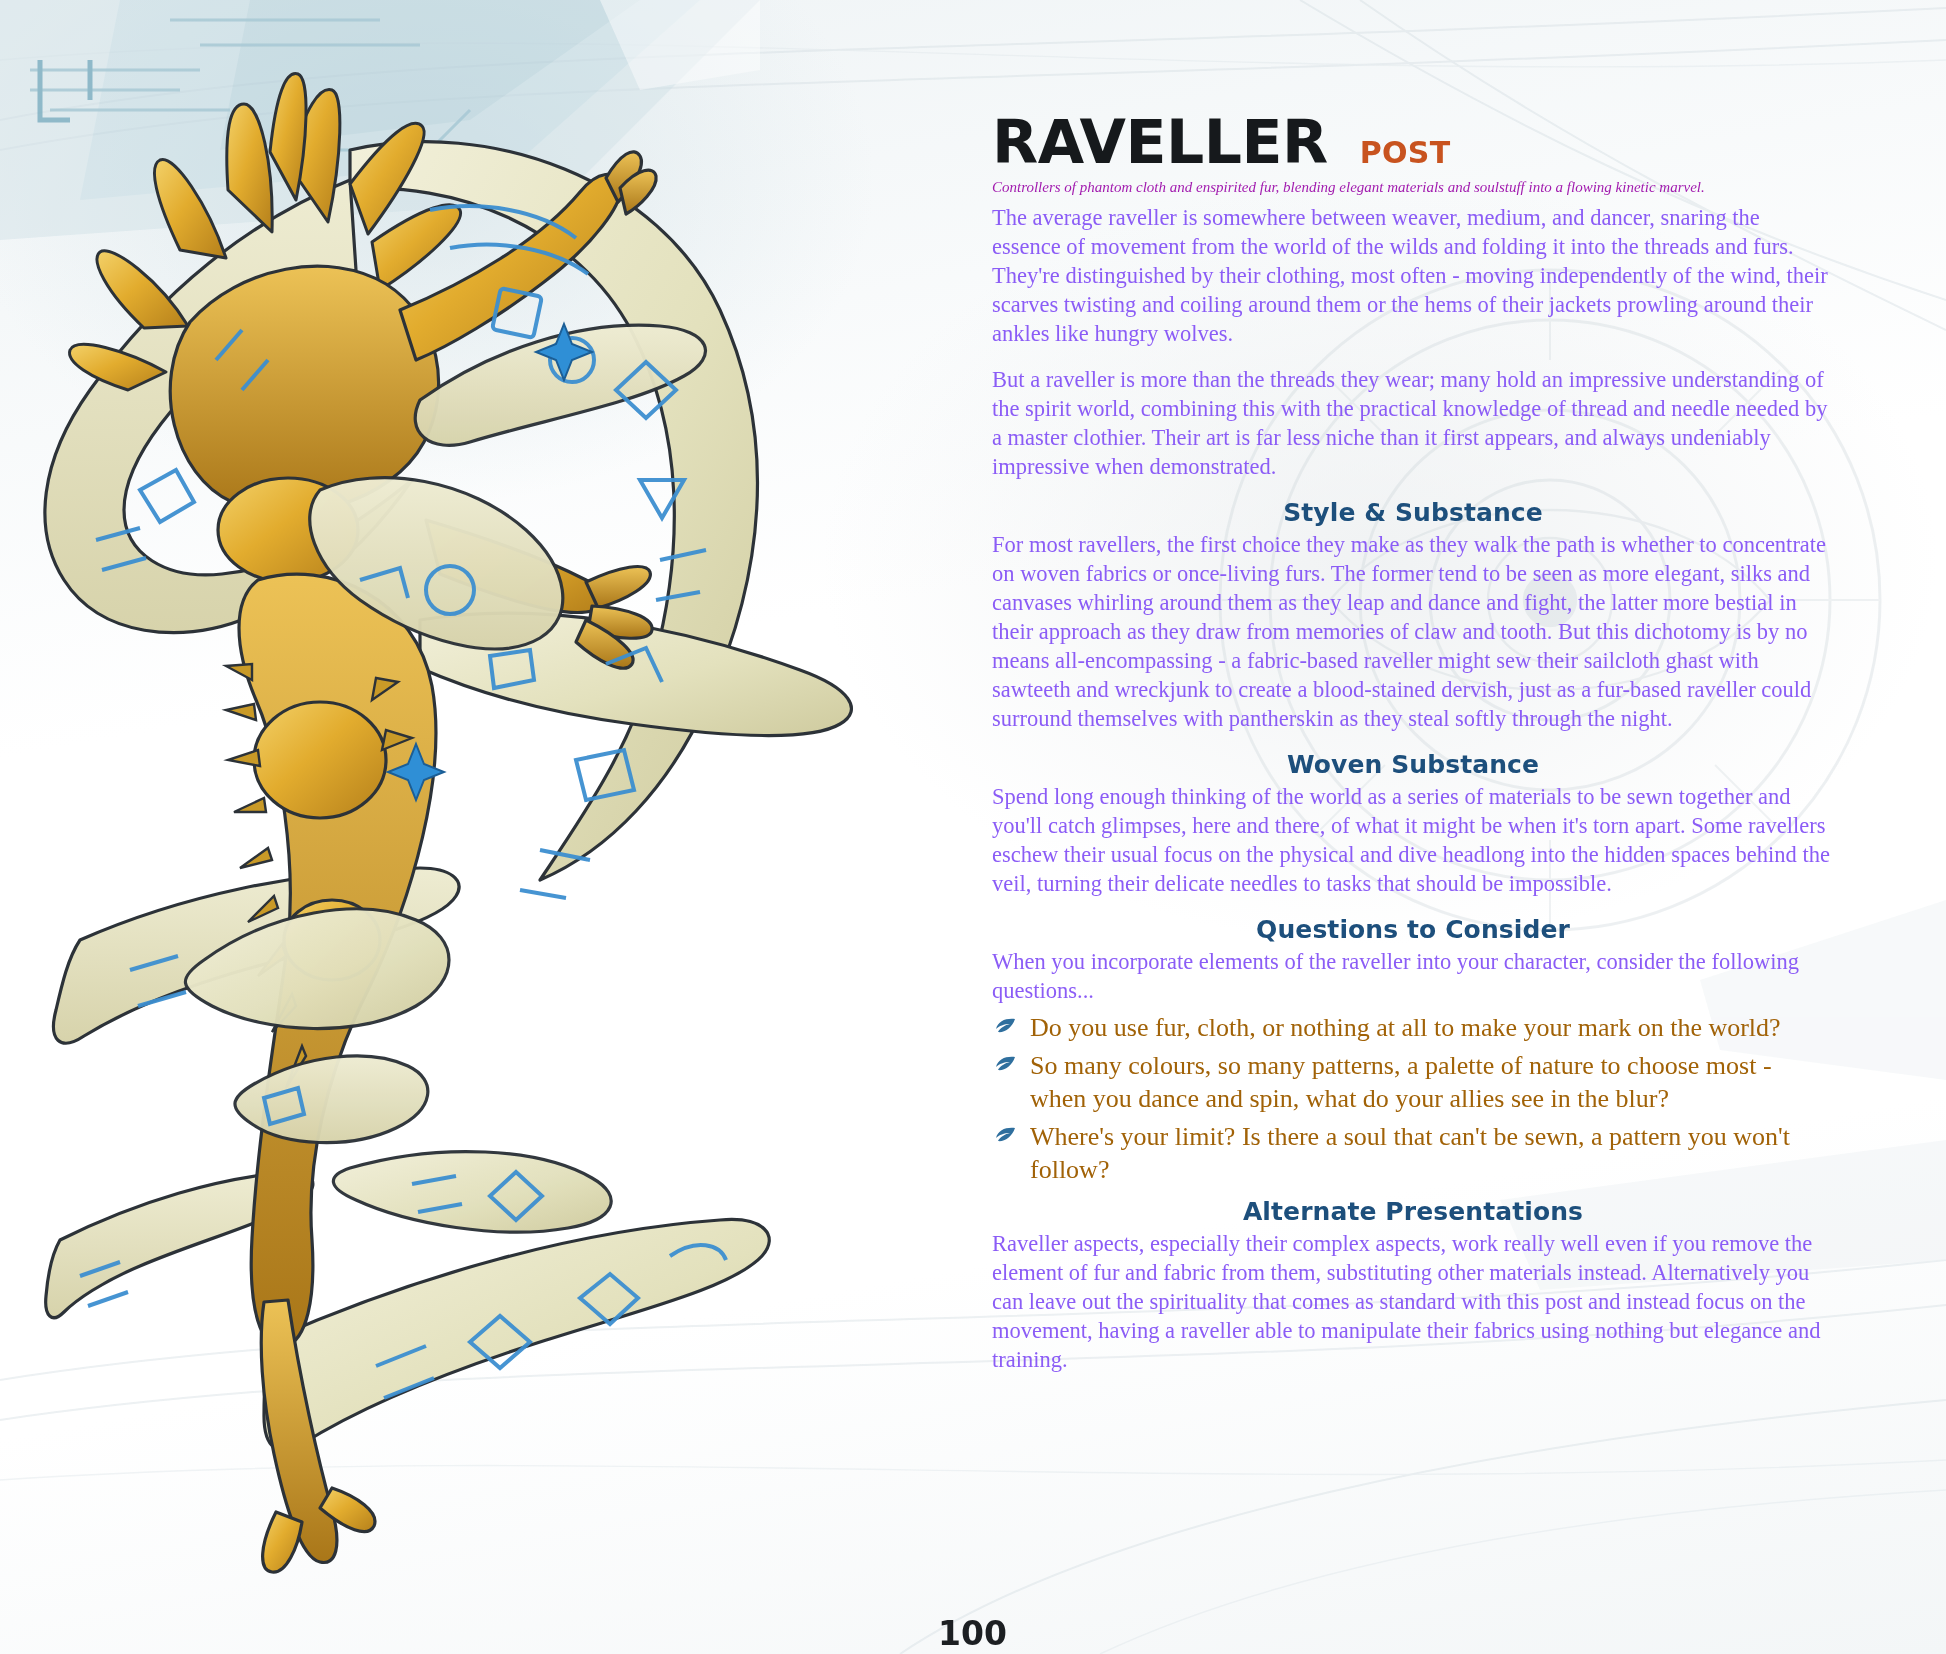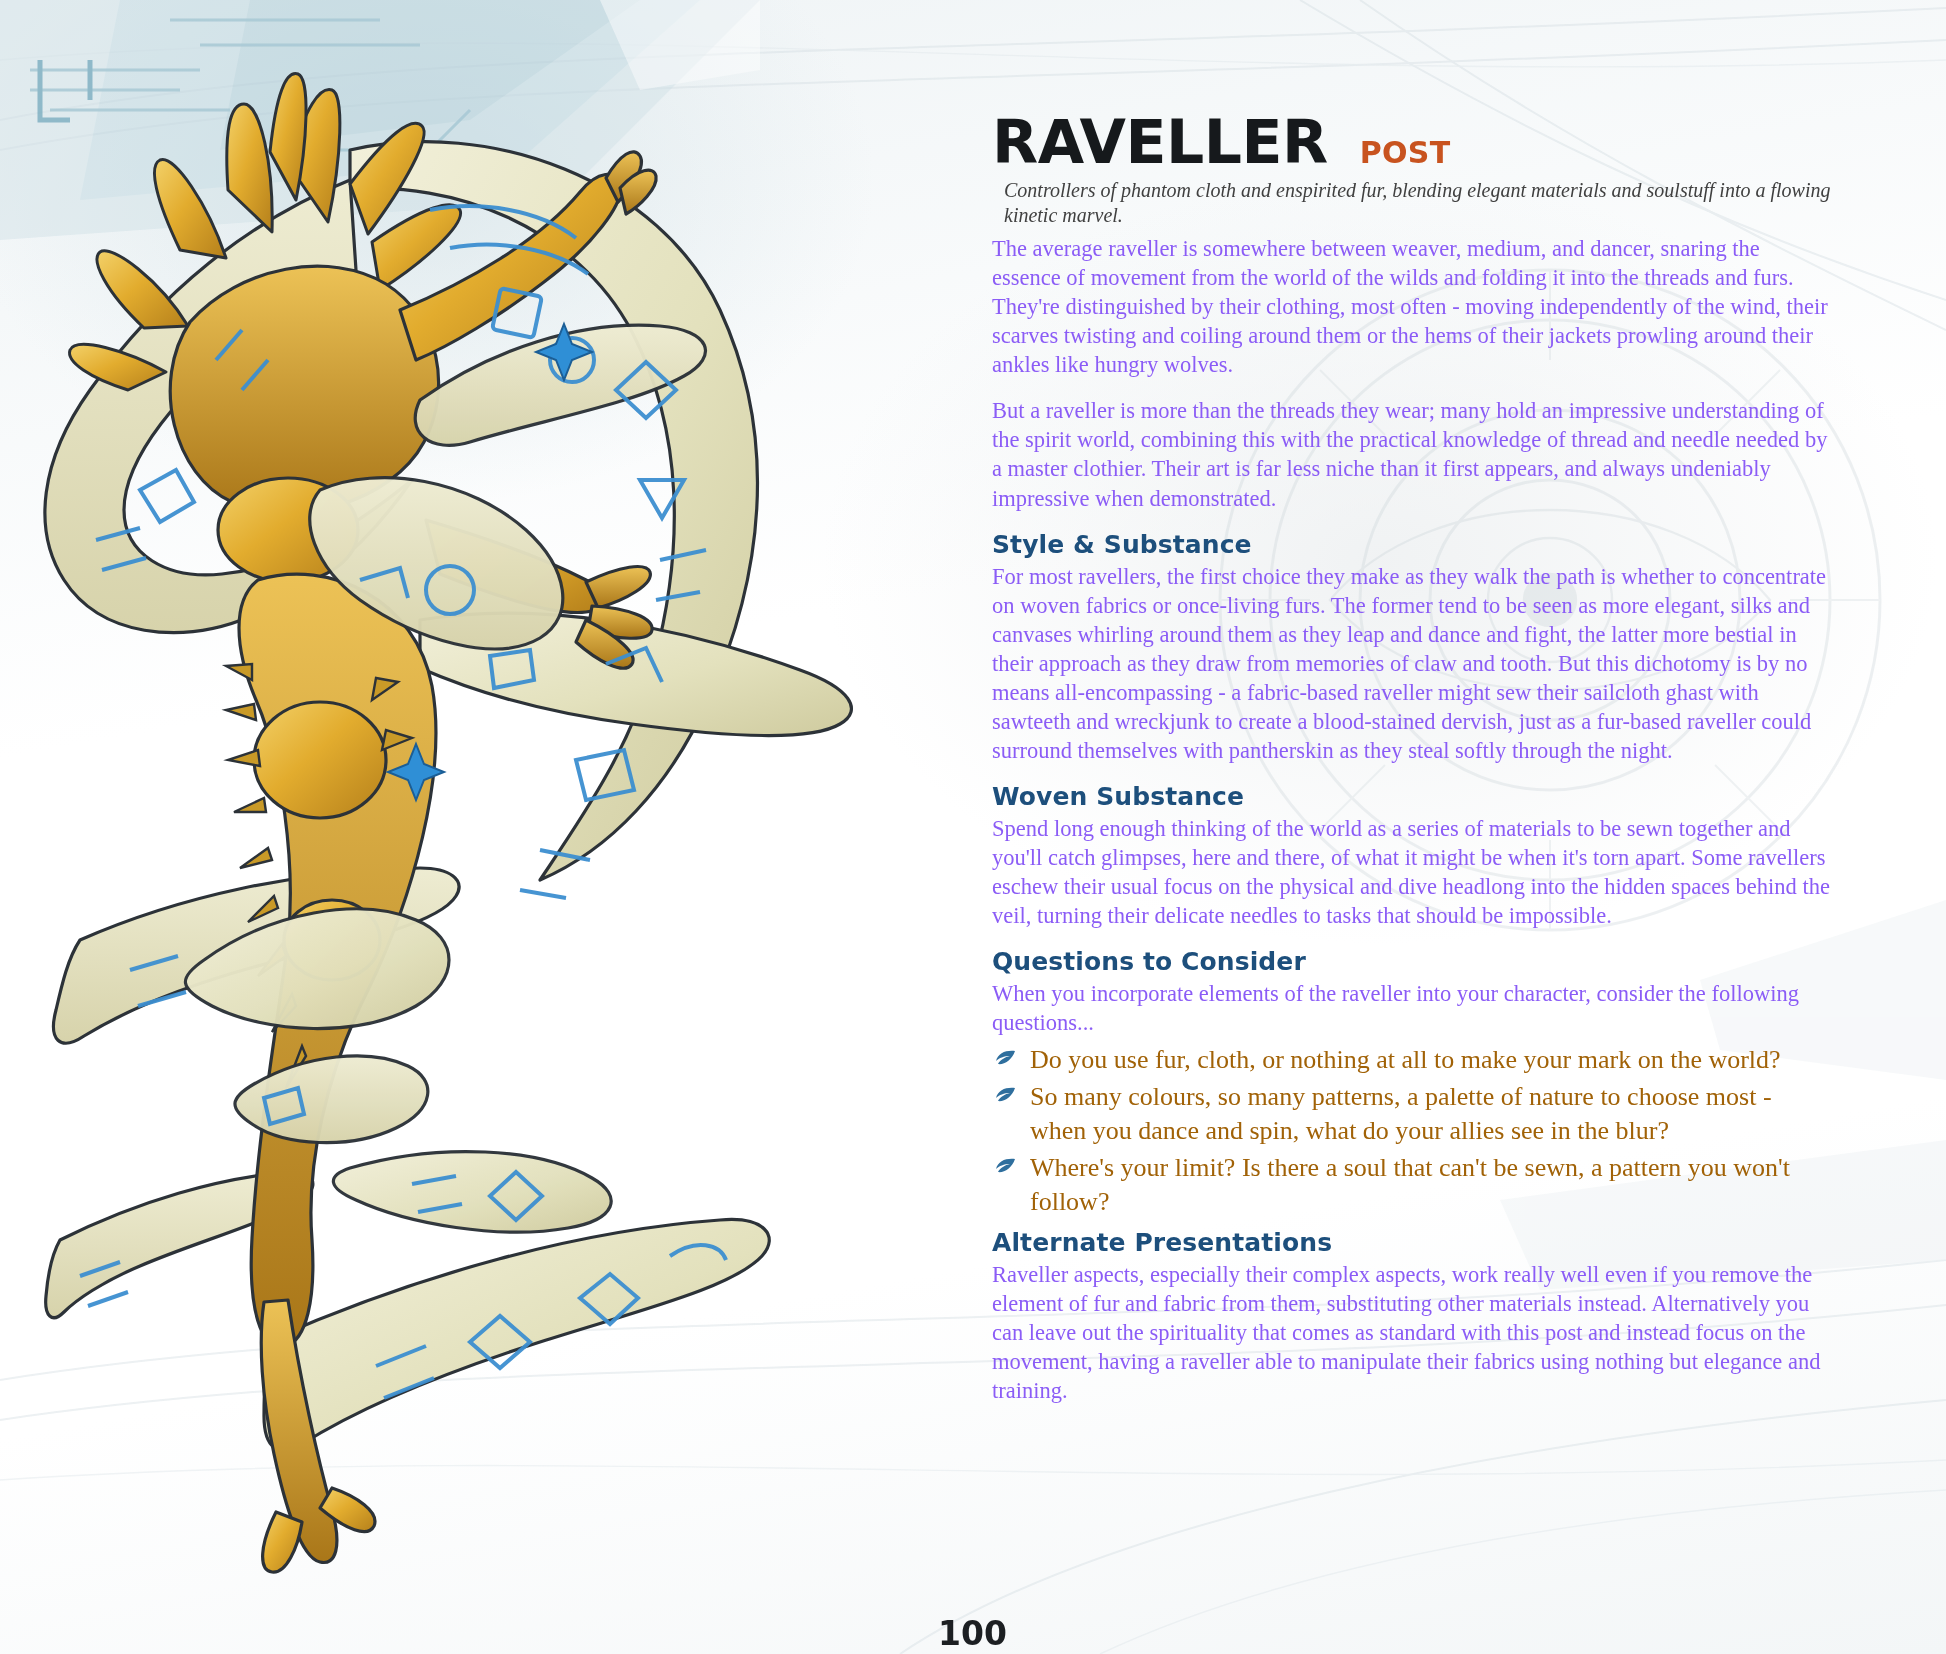--- a/index.html
+++ b/index.html
@@ -79,39 +79,40 @@
   .title-sub {
     font-family: "DejaVu Sans", sans-serif;
     font-weight: bold;
     font-size: 30px;
     color: #c8531f;
     line-height: 1;
     letter-spacing: .3px;
   }
   .lede {
     font-style: italic;
-    font-size: 20px;
+    font-size: 15px;
     line-height: 1.26;
-    color: #404040;
-    margin: 6px 0 6px 12px;
+    color: #a21caf;
+    margin: 6px 0 6px 0;
   }
   p.body {
     font-size: 22.5px;
     line-height: 1.29;
     color: #8b5cf6;
     margin: 0 0 17px 0;
     text-align: left;
   }
   h2.section {
     font-family: "DejaVu Sans", sans-serif;
     font-weight: bold;
     font-size: 25px;
     color: #1d4f7c;
     margin: 10px 0 3px 0;
     letter-spacing: .1px;
+    text-align: center;
   }
   ul.bullets {
     list-style: none;
     margin: 4px 0 6px 0;
     padding: 0;
   }
   ul.bullets li {
     position: relative;
     font-size: 26px;
     line-height: 1.29;

